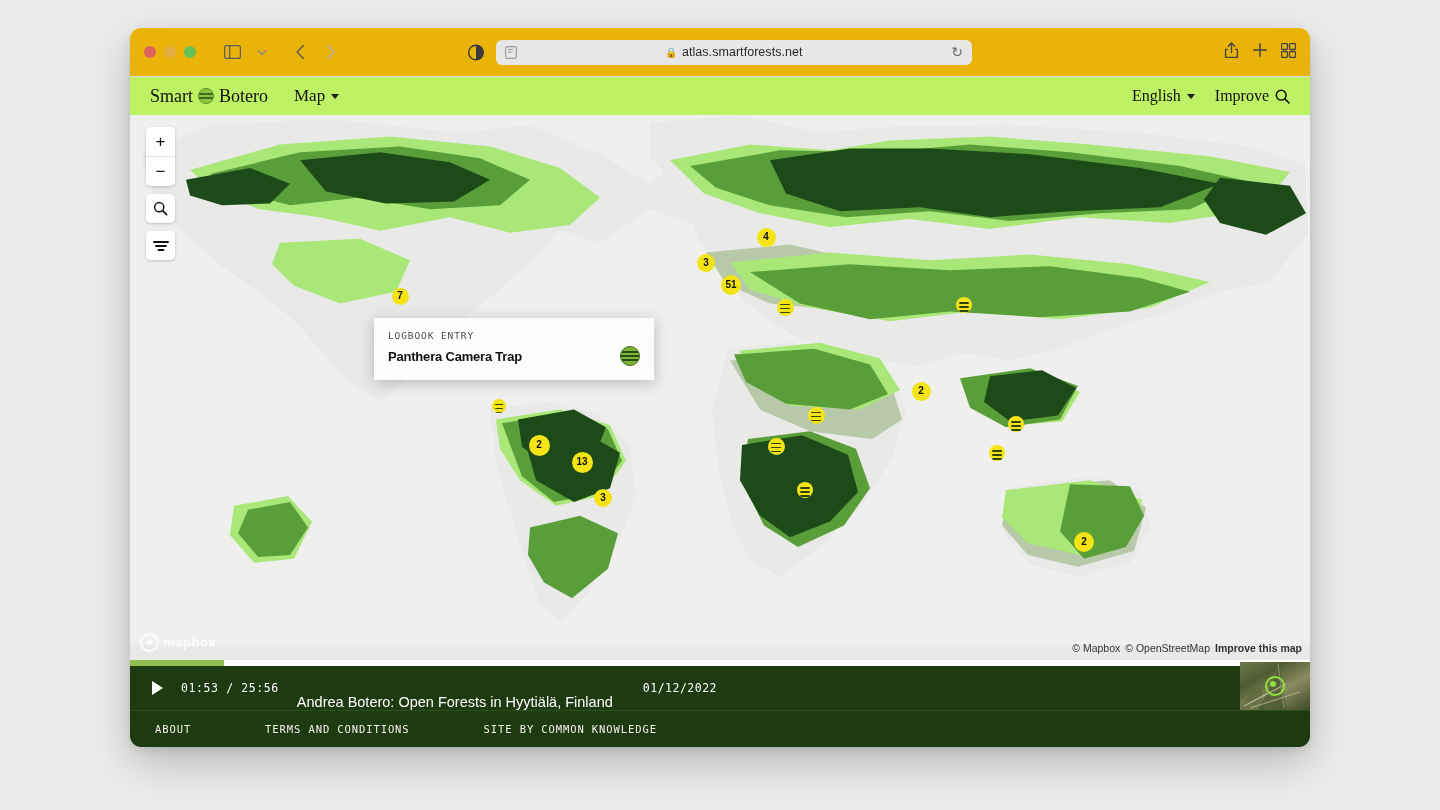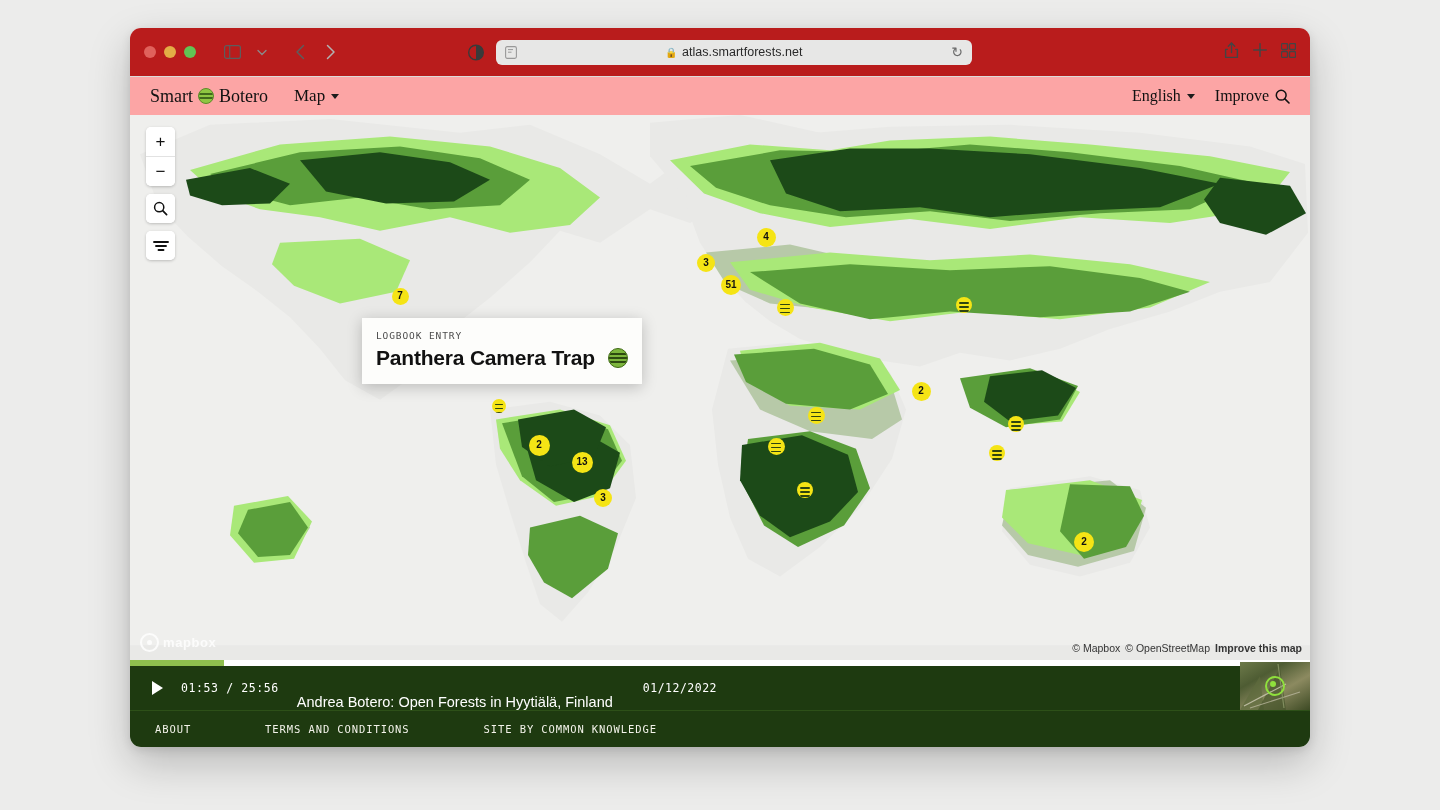--- a/index.html
+++ b/index.html
@@ -19,21 +19,21 @@
     border-radius: 11px;
     box-shadow: 0 16px 42px rgba(0,0,0,0.22), 0 3px 10px rgba(0,0,0,0.10);
     overflow: hidden;
     display: flex;
     flex-direction: column;
   }
 
   
   .chrome {
     height: 48px;
-    background: #b91c1c;
+    background: #eab308;
     border-bottom: 1px solid #dcdcdb;
     display: flex;
     align-items: center;
     padding: 0 14px;
     flex: none;
     position: relative;
   }
   .traffic { display: flex; gap: 8px; align-items: center; }
   .dot { width: 12px; height: 12px; border-radius: 50%; }
   .dot.red { background: #e0625c; }
@@ -81,21 +81,21 @@
   .urlbar .reload { margin-left: auto; color: #6b6b6b; font-size: 14px; z-index: 2; }
 
   .chrome-right { margin-left: auto; display: flex; align-items: center; gap: 13px; color: #444; }
 
   
   .page { flex: 1; display: flex; flex-direction: column; position: relative; background: #fff; }
 
   
   .navbar {
     height: 38px;
-    background: #fca5a5;
+    background: #bef264;
     display: flex;
     align-items: center;
     padding: 0 20px;
     flex: none;
     position: relative;
     z-index: 20;
   }
   .brand {
     font-family: "Liberation Serif", serif;
     font-size: 18px;
@@ -199,40 +199,40 @@
     position: relative;
   }
   .marker.icon .stripes span {
     position: absolute; left: 5%; right: 5%;
     height: 1.6px; background: #2f4410; border-radius: 1px;
   }
 
   
   .popup {
     position: absolute;
-    left: 232px; top: 203px;
+    left: 244px; top: 203px;
     width: 280px;
     background: #fdfdfb;
     box-shadow: 0 3px 14px rgba(0,0,0,0.22);
     padding: 12px 14px 14px 14px;
     box-sizing: border-box;
     z-index: 15;
   }
   .popup-kicker {
     font-family: "DejaVu Sans Mono", monospace;
     font-size: 9.5px;
     letter-spacing: 0.9px;
     color: #4b4b4b;
     margin-bottom: 5px;
   }
   .popup-titlerow { display: flex; align-items: center; justify-content: space-between; gap: 8px; }
   .popup-title {
     font-family: "Liberation Sans", sans-serif;
     font-weight: bold;
-    font-size: 21px;
+    font-size: 13px;
     color: #111;
     letter-spacing: -0.2px;
   }
   .popup-badge {
     width: 18px; height: 18px; border-radius: 50%;
     background: #7cb53c; border: 1px solid #3f6a15;
     position: relative; flex: none; overflow: hidden;
   }
   .popup-badge span {
     position: absolute; left: 0; right: 0; height: 1.6px; background: #2d4a10;

